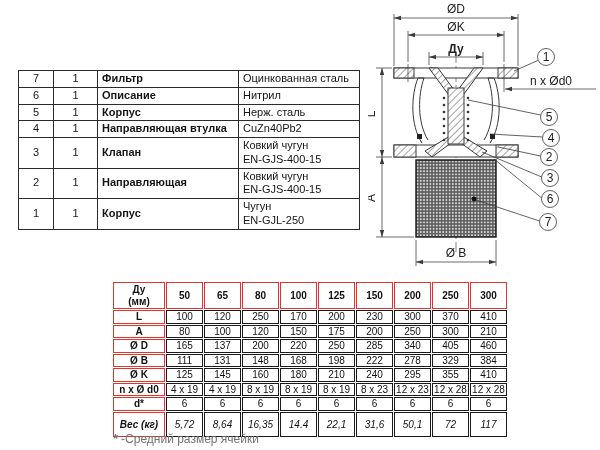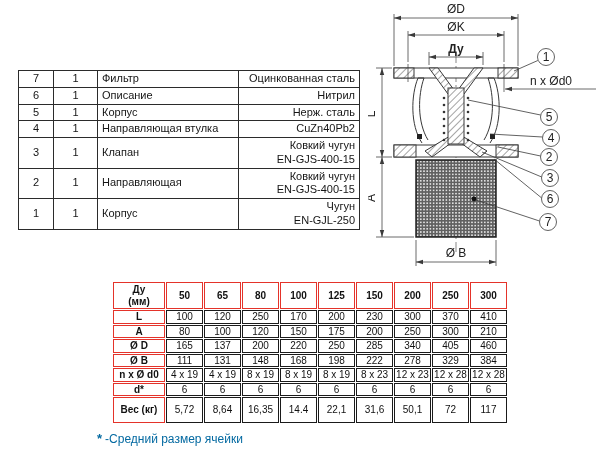--- a/index.html
+++ b/index.html
@@ -14,42 +14,42 @@
     position:absolute; left:18px; top:70px;
     border-collapse:collapse; table-layout:fixed;
     font-size:11px; line-height:1.25; color:#151515;
   }
   table.parts td {
     border:1px solid #2b2b2b; padding:1px 4px; vertical-align:middle;
     white-space:pre-line; overflow:hidden;
   }
   table.parts td.c-pos  { width:26px;  text-align:center; }
   table.parts td.c-qty  { width:35px;  text-align:center; }
-  table.parts td.c-desc { width:132px; text-align:left; }
-  table.parts td.c-mat  { width:112px; text-align:right; }
+  table.parts td.c-desc { width:132px; text-align:left;font-weight:bold; }
+  table.parts td.c-mat  { width:112px; text-align:left; }
   table.parts tr.hdr td { font-weight:bold; padding:6px 4px; }
 
   
   table.dims {
     position:absolute; left:112px; top:281px;
     border-collapse:separate; border-spacing:1px;
     font-size:10px; line-height:1.15; color:#111;
   }
   table.dims th, table.dims td {
     text-align:center; vertical-align:middle; padding:0 1px; background:#fff;
   }
   table.dims th { border:1px solid #e4332a; font-weight:bold; white-space:pre-line; }
   table.dims td { border:1px solid #1a1a1a; font-weight:normal; }
   table.dims th.corner { width:48px; padding:1px 0; }
   table.dims th.size, table.dims td { width:33px; }
   table.dims th.rl { width:48px; }
-  table.dims tr.wt td, table.dims tr.wt th { padding-top:6px; padding-bottom:6px; }
+  table.dims tr.wt td, table.dims tr.wt th { padding-top:6px; padding-bottom:6px;font-style:italic; }
 
   
-  .footnote { position:absolute; left:97px; top:431px; font-size:12px; color:#0369a1; }
+  .footnote { position:absolute; left:113px; top:431px; font-size:12px; color:#737373; }
   .footnote .star { font-weight:bold; font-size:13px; margin-right:3px; }
 
   
   svg.drawing { position:absolute; left:368px; top:0; }
   svg.drawing text {
     font-family:"Liberation Sans", sans-serif; fill:#222; font-size:12px;
   }
   text.dim-big { font-size:14px; font-weight:bold; }
   text.dim-bolt { font-size:13px; }
   text.callout-num { font-size:11px; }
@@ -329,20 +329,32 @@
           <td>131</td>
           <td>148</td>
           <td>168</td>
           <td>198</td>
           <td>222</td>
           <td>278</td>
           <td>329</td>
           <td>384</td>
         </tr>
         <tr>
+          <th class="rl">Ø K</th>
+          <td>125</td>
+          <td>145</td>
+          <td>160</td>
+          <td>180</td>
+          <td>210</td>
+          <td>240</td>
+          <td>295</td>
+          <td>355</td>
+          <td>410</td>
+        </tr>
+        <tr>
           <th class="rl">n x Ø d0</th>
           <td>4 x 19</td>
           <td>4 x 19</td>
           <td>8 x 19</td>
           <td>8 x 19</td>
           <td>8 x 19</td>
           <td>8 x 23</td>
           <td>12 x 23</td>
           <td>12 x 28</td>
           <td>12 x 28</td>

